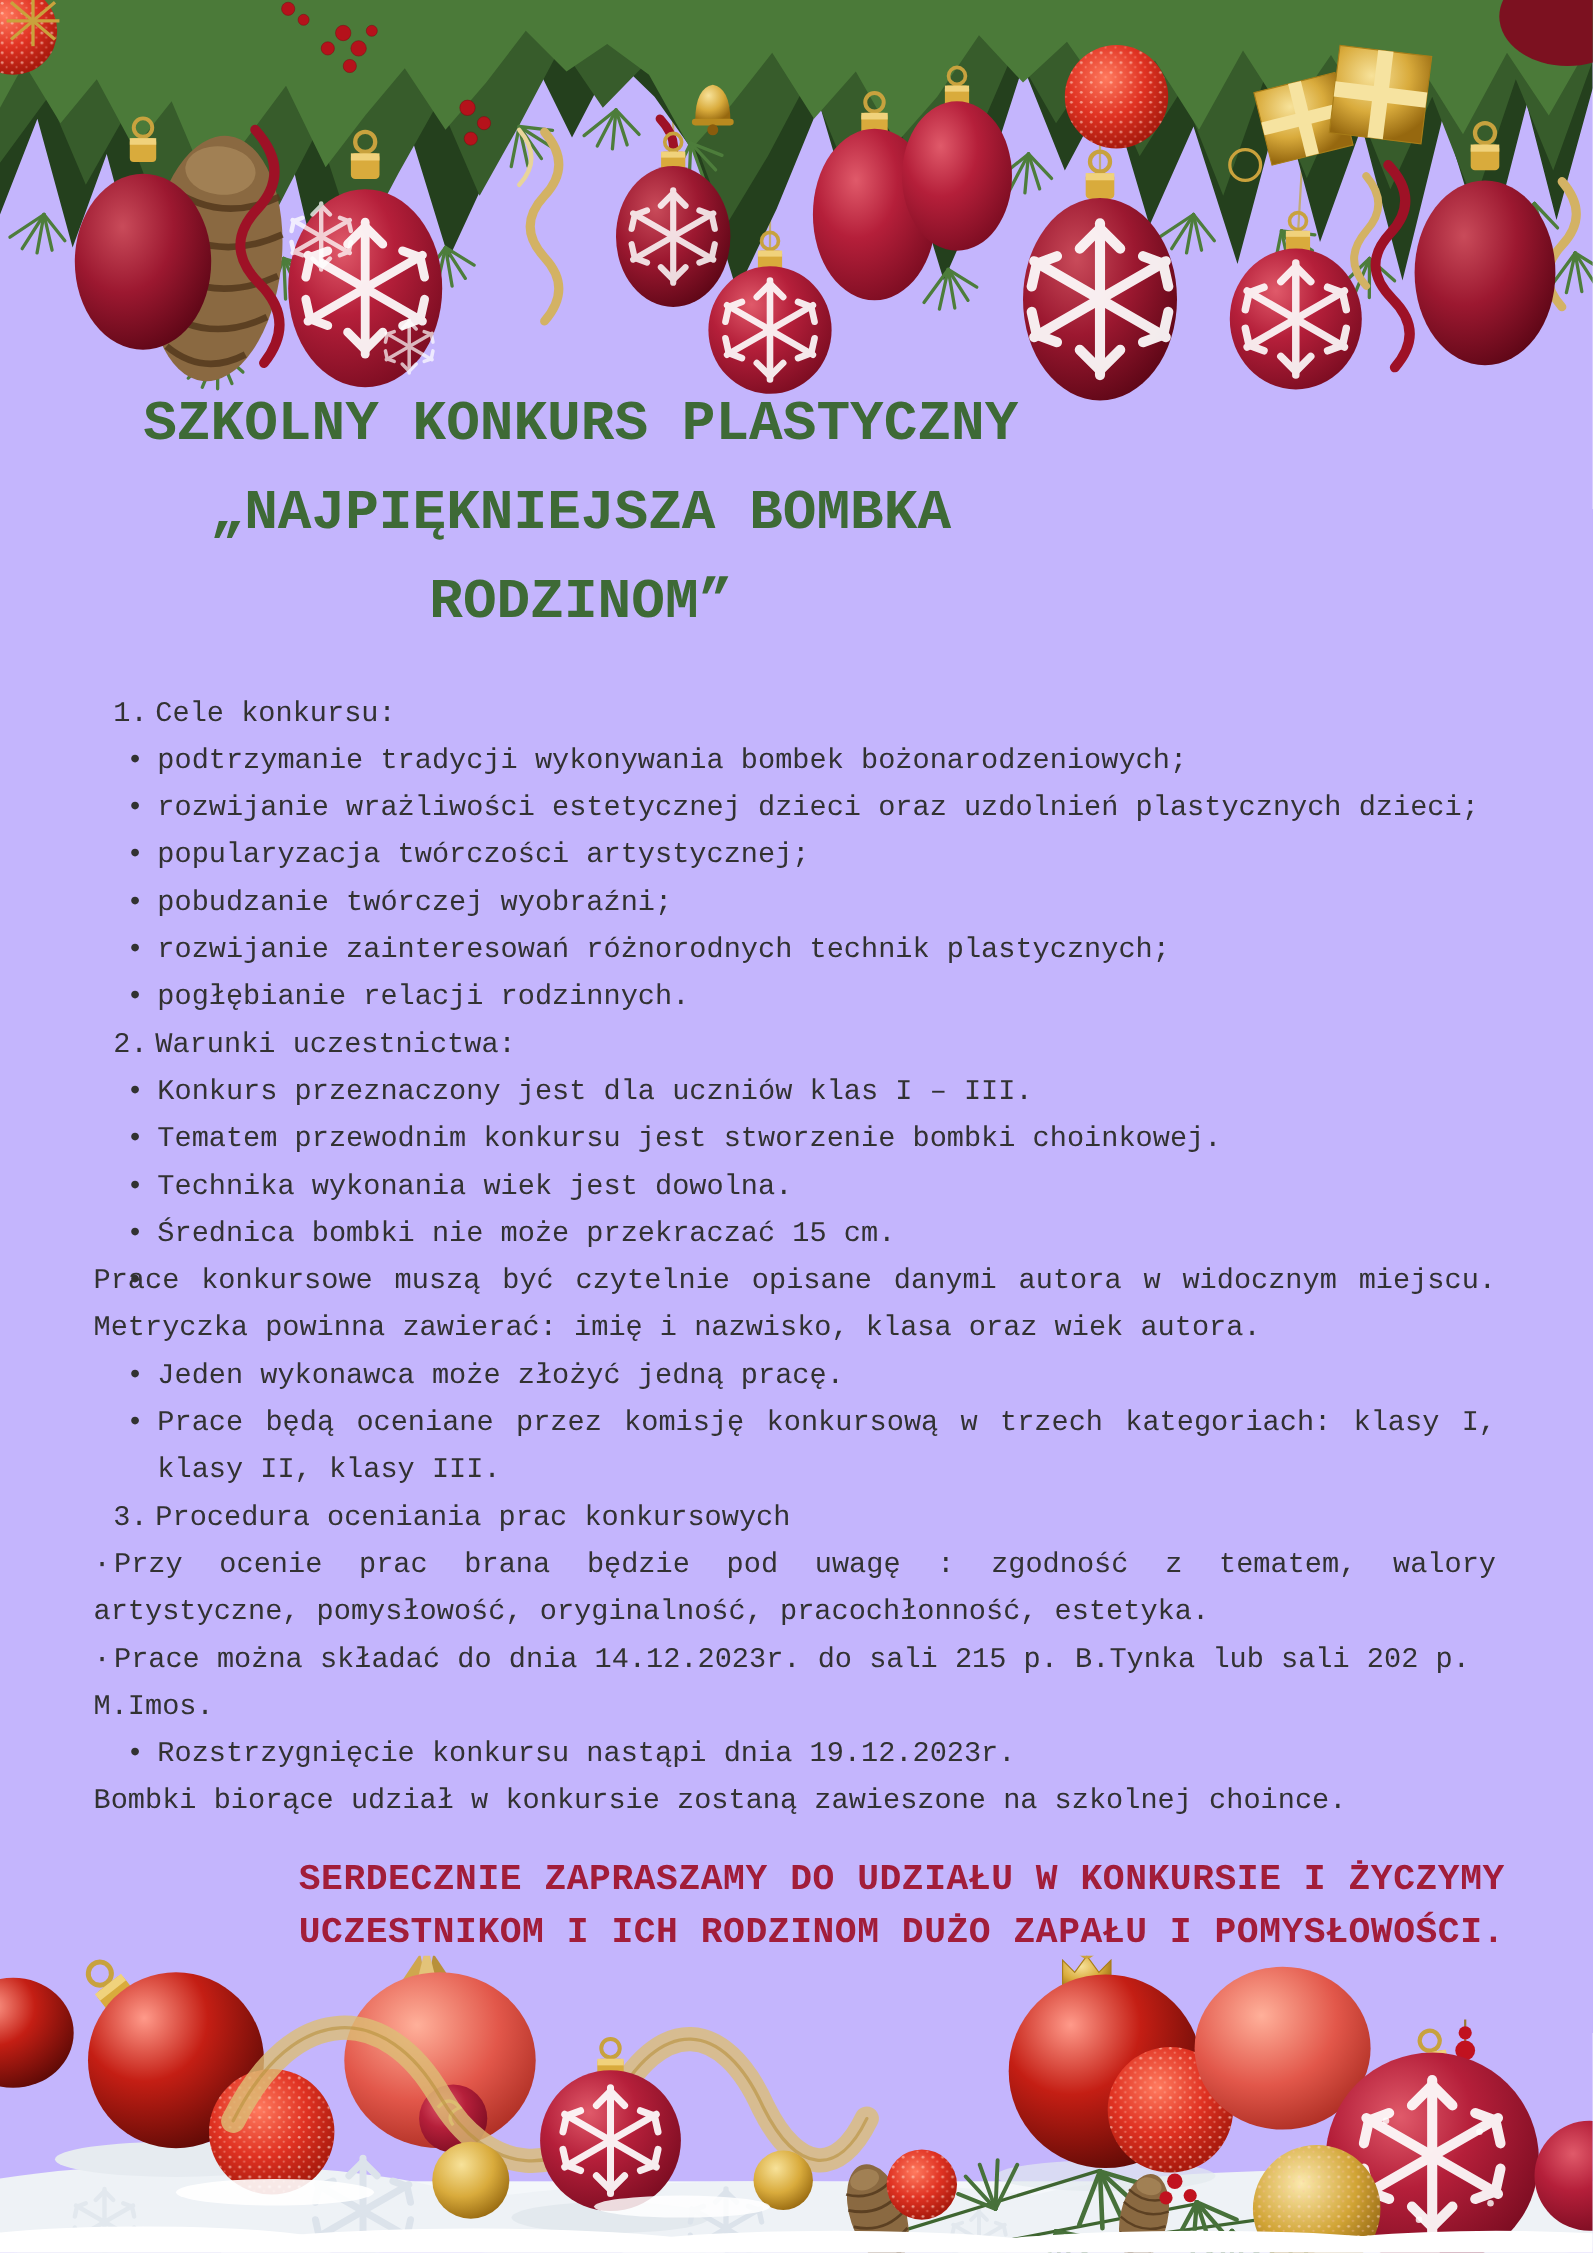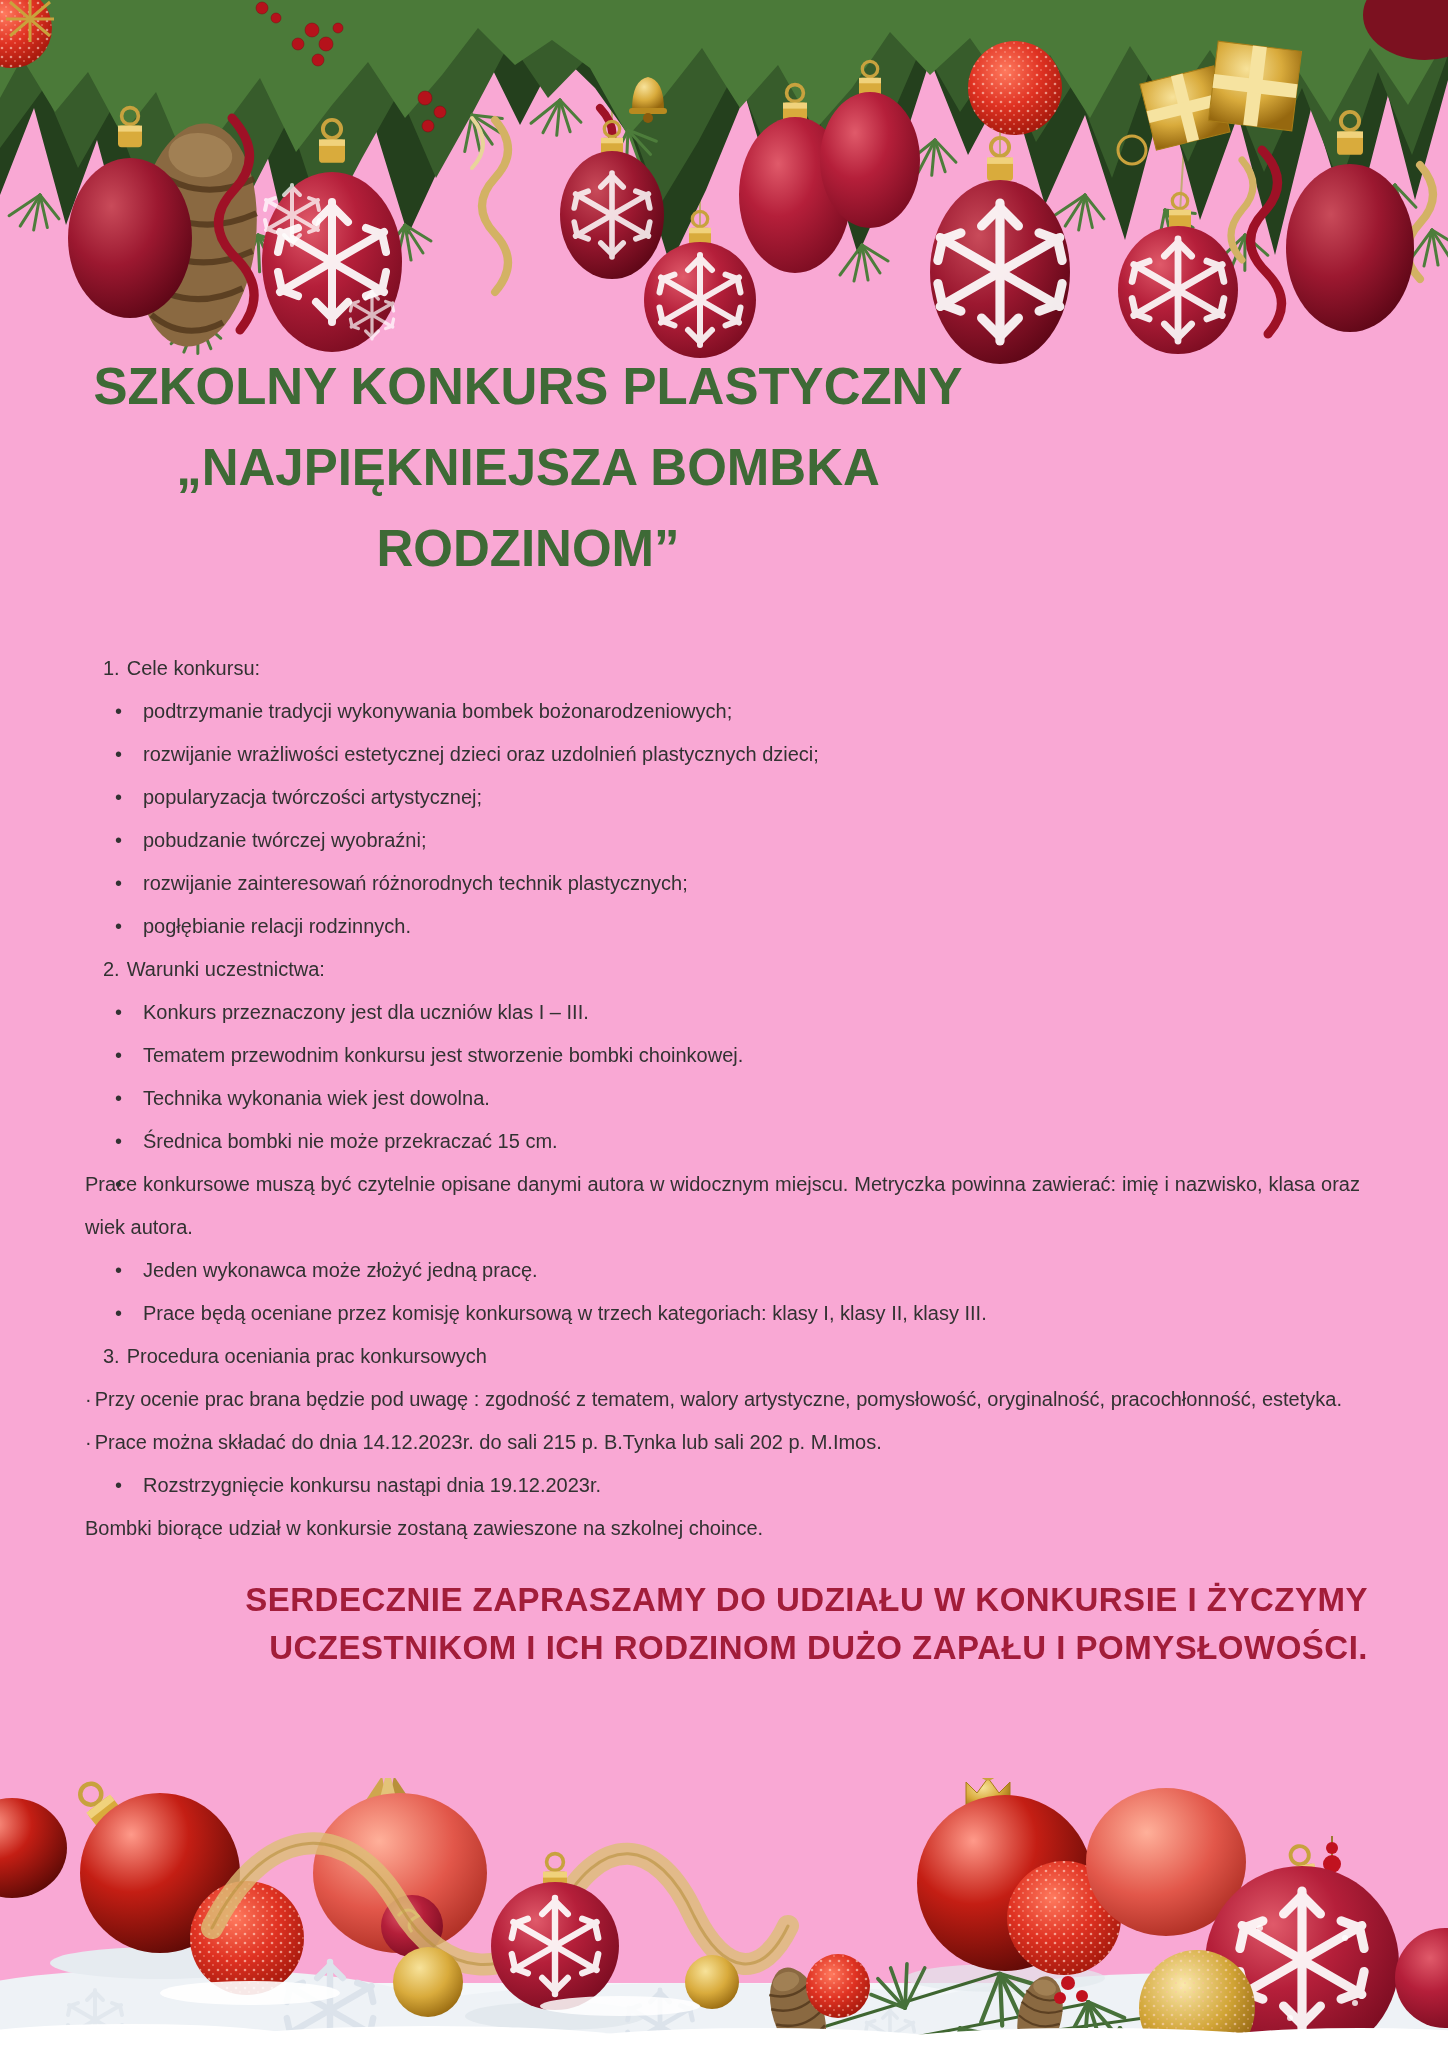--- a/index.html
+++ b/index.html
@@ -1,23 +1,23 @@
 <!DOCTYPE html>
 <html><head>
 <meta charset="utf-8">
 <style>
   html,body{margin:0;padding:0;background:#fff;}
-  .page{position:relative;width:1448px;height:2048px;overflow:hidden;background:#f9a8d4;
-        font-family:Liberation Sans, sans-serif;}
+  .page{position:relative;width:1448px;height:2048px;overflow:hidden;background:#c4b5fd;
+        font-family:Liberation Mono, monospace;}
   .deco-top{position:absolute;top:0;left:0;width:1448px;height:480px;z-index:1;}
   .deco-bottom{position:absolute;left:0;bottom:0;width:1448px;height:270px;z-index:1;}
   .content{position:relative;z-index:2;}
   .title{margin:346px 0 0 78px;width:900px;text-align:center;font-weight:700;
          font-size:51px;line-height:81px;color:#3e6a36;letter-spacing:0;}
-  .bodytext{margin:58px 88px 0 85px;font-size:20px;line-height:43px;color:#323232;}
+  .bodytext{margin:38px 88px 0 85px;font-size:26px;line-height:43px;color:#323232;}
   .bodytext p{margin:0;position:relative;}
   .t-num{padding-left:18px;}
   .t-num .mk{margin-right:7px;}
   .t-bullet{padding-left:58px;}
   .t-bullet .mk{position:absolute;left:30px;top:0;}
   .t-dot .mk{margin-right:3px;}
   .just{text-align:justify;text-align-last:left;}
   .footer{position:relative;z-index:3;margin:26px 80px 0 85px;text-align:right;
           font-size:33px;line-height:48px;font-weight:700;color:#a21d3a;letter-spacing:.5px;}
 </style>

